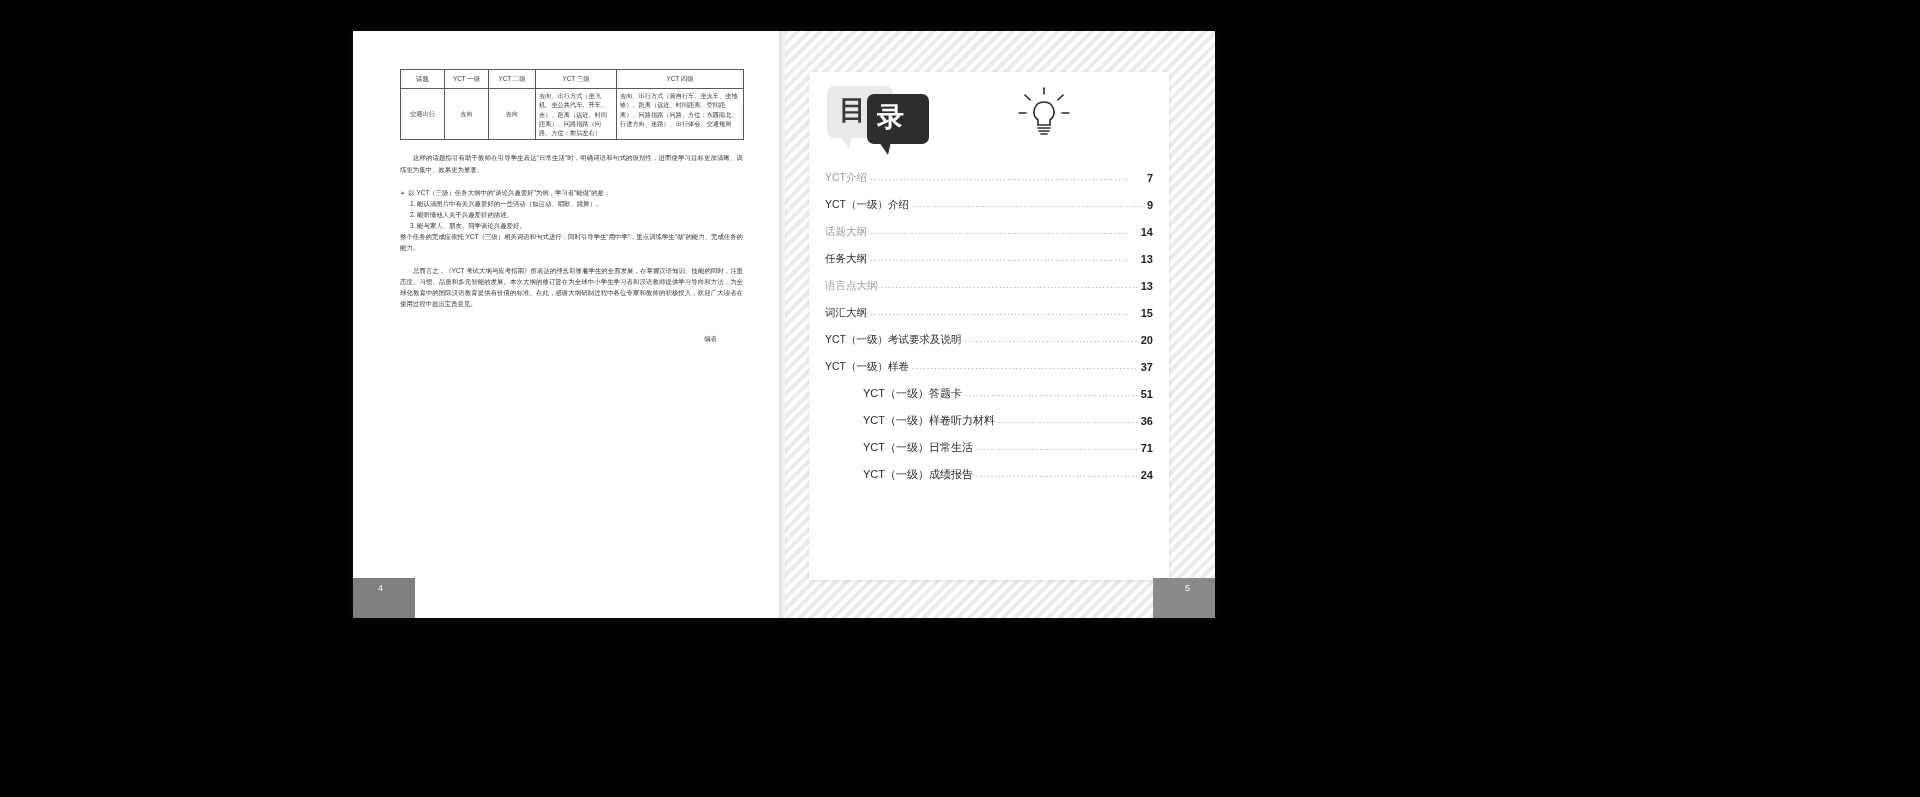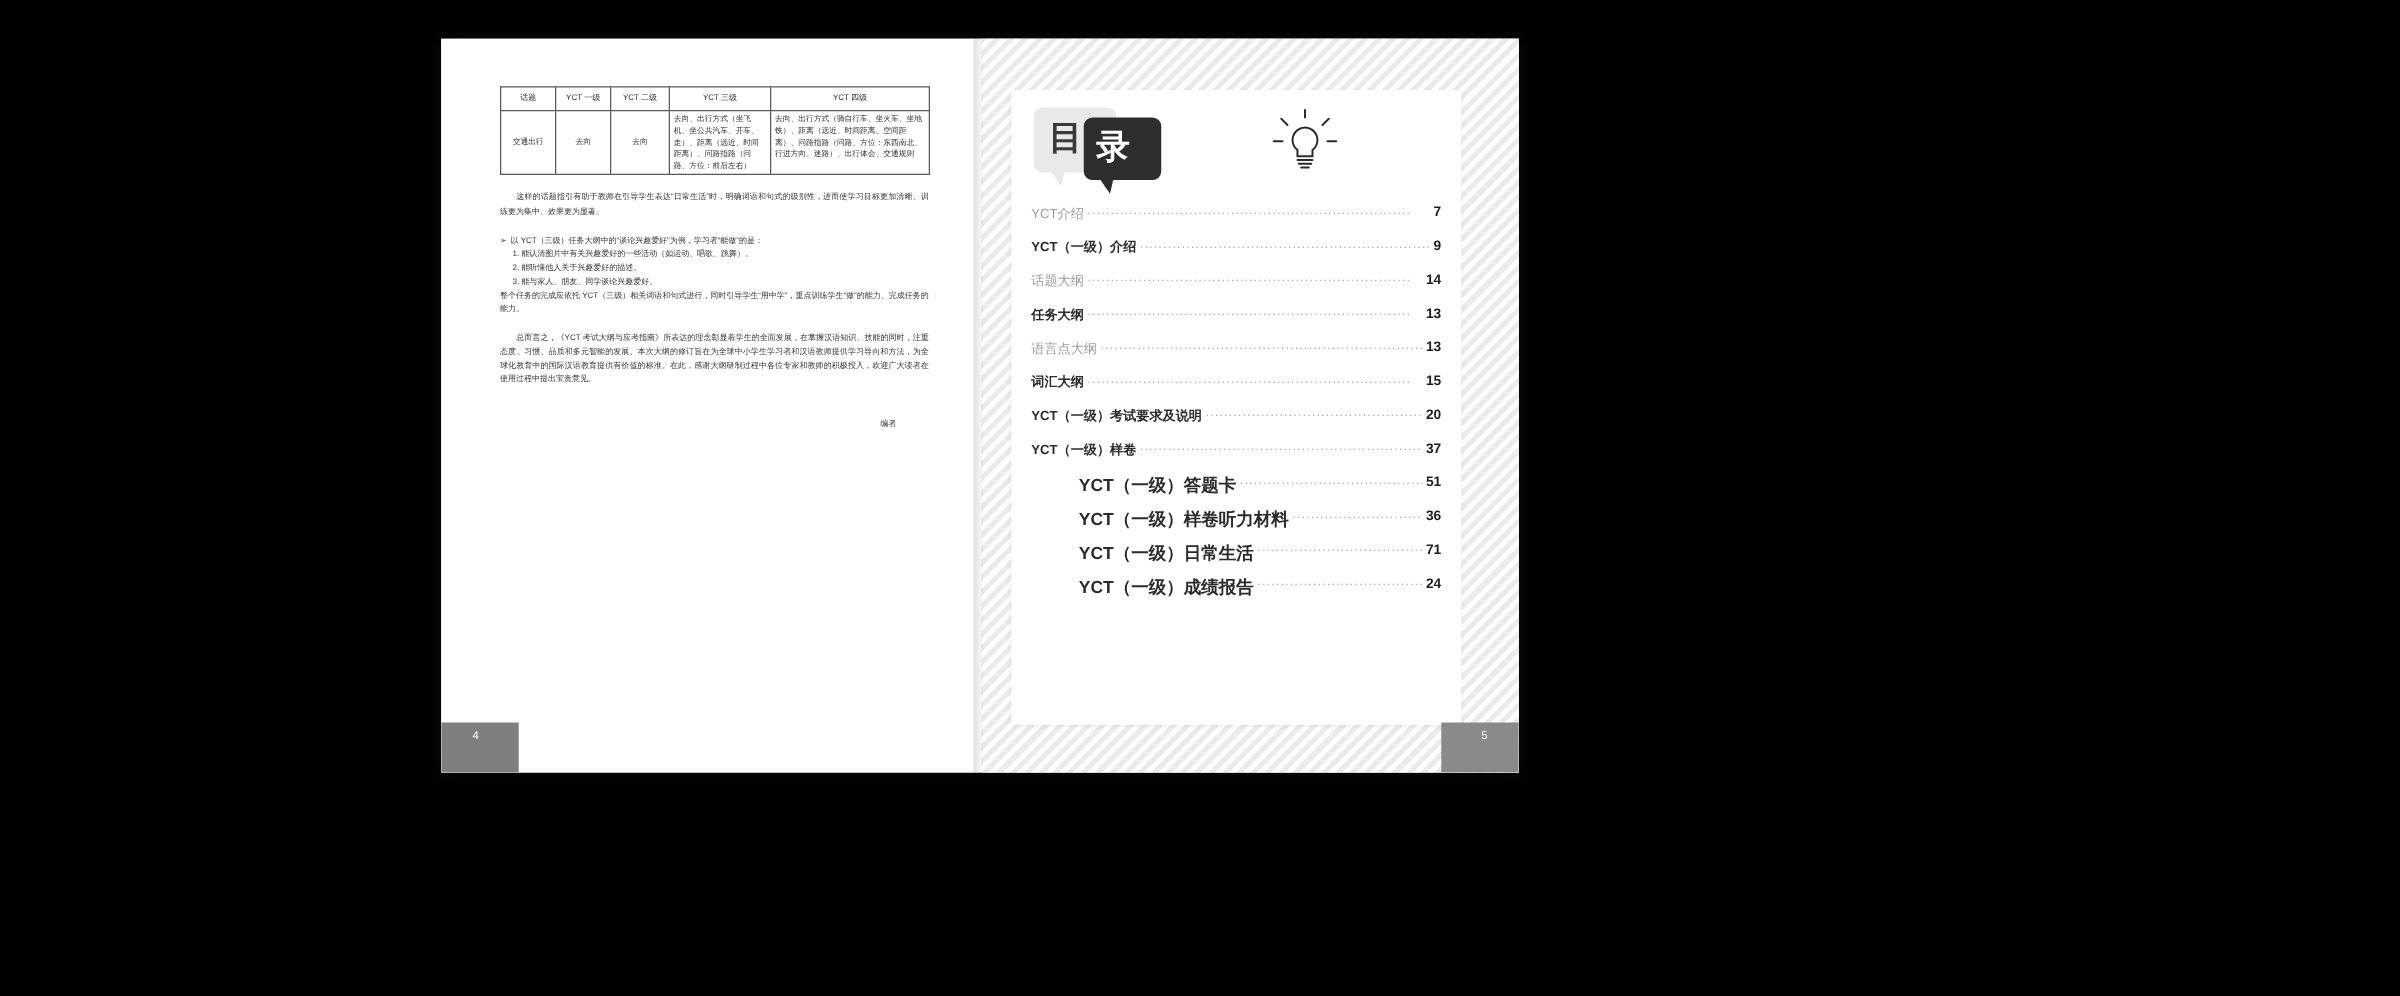--- a/index.html
+++ b/index.html
@@ -241,21 +241,21 @@
   }
 
   .toc-list {
     position: absolute;
     left: 16px;
     top: 92px;
     width: 328px;
   }
   .toc-row {
     display: flex;
-    align-items: flex-start;
+    align-items: center;
     height: 27px;
     font-size: 10.5px;
     color: #2b2b2b;
     white-space: nowrap;
   }
   .toc-row .t-label { flex: 0 0 auto; }
   .toc-row .t-dots {
     flex: 1 1 auto;
     overflow: hidden;
     margin: 0 3px;
@@ -263,24 +263,24 @@
     color: #9a9a9a;
     letter-spacing: 1.2px;
     transform: translateY(-1px);
   }
   .toc-row .t-page {
     flex: 0 0 auto;
     font-weight: bold;
     font-size: 11px;
     color: #1f1f1f;
   }
-  .bold { font-weight: bold; }
+  .bold { font-weight: normal; }
   .faint { color: #9b9b9b; }
   .indent1 { padding-left: 38px; }
-  .sz-sm { font-size: 14px; }
+  .sz-sm { font-size: 11px; }
 </style>
 </head>
 <body>
 
 <div id="stage">
 
   <div class="spread">
 
     <div class="page page-left">
       <div class="l-content">

